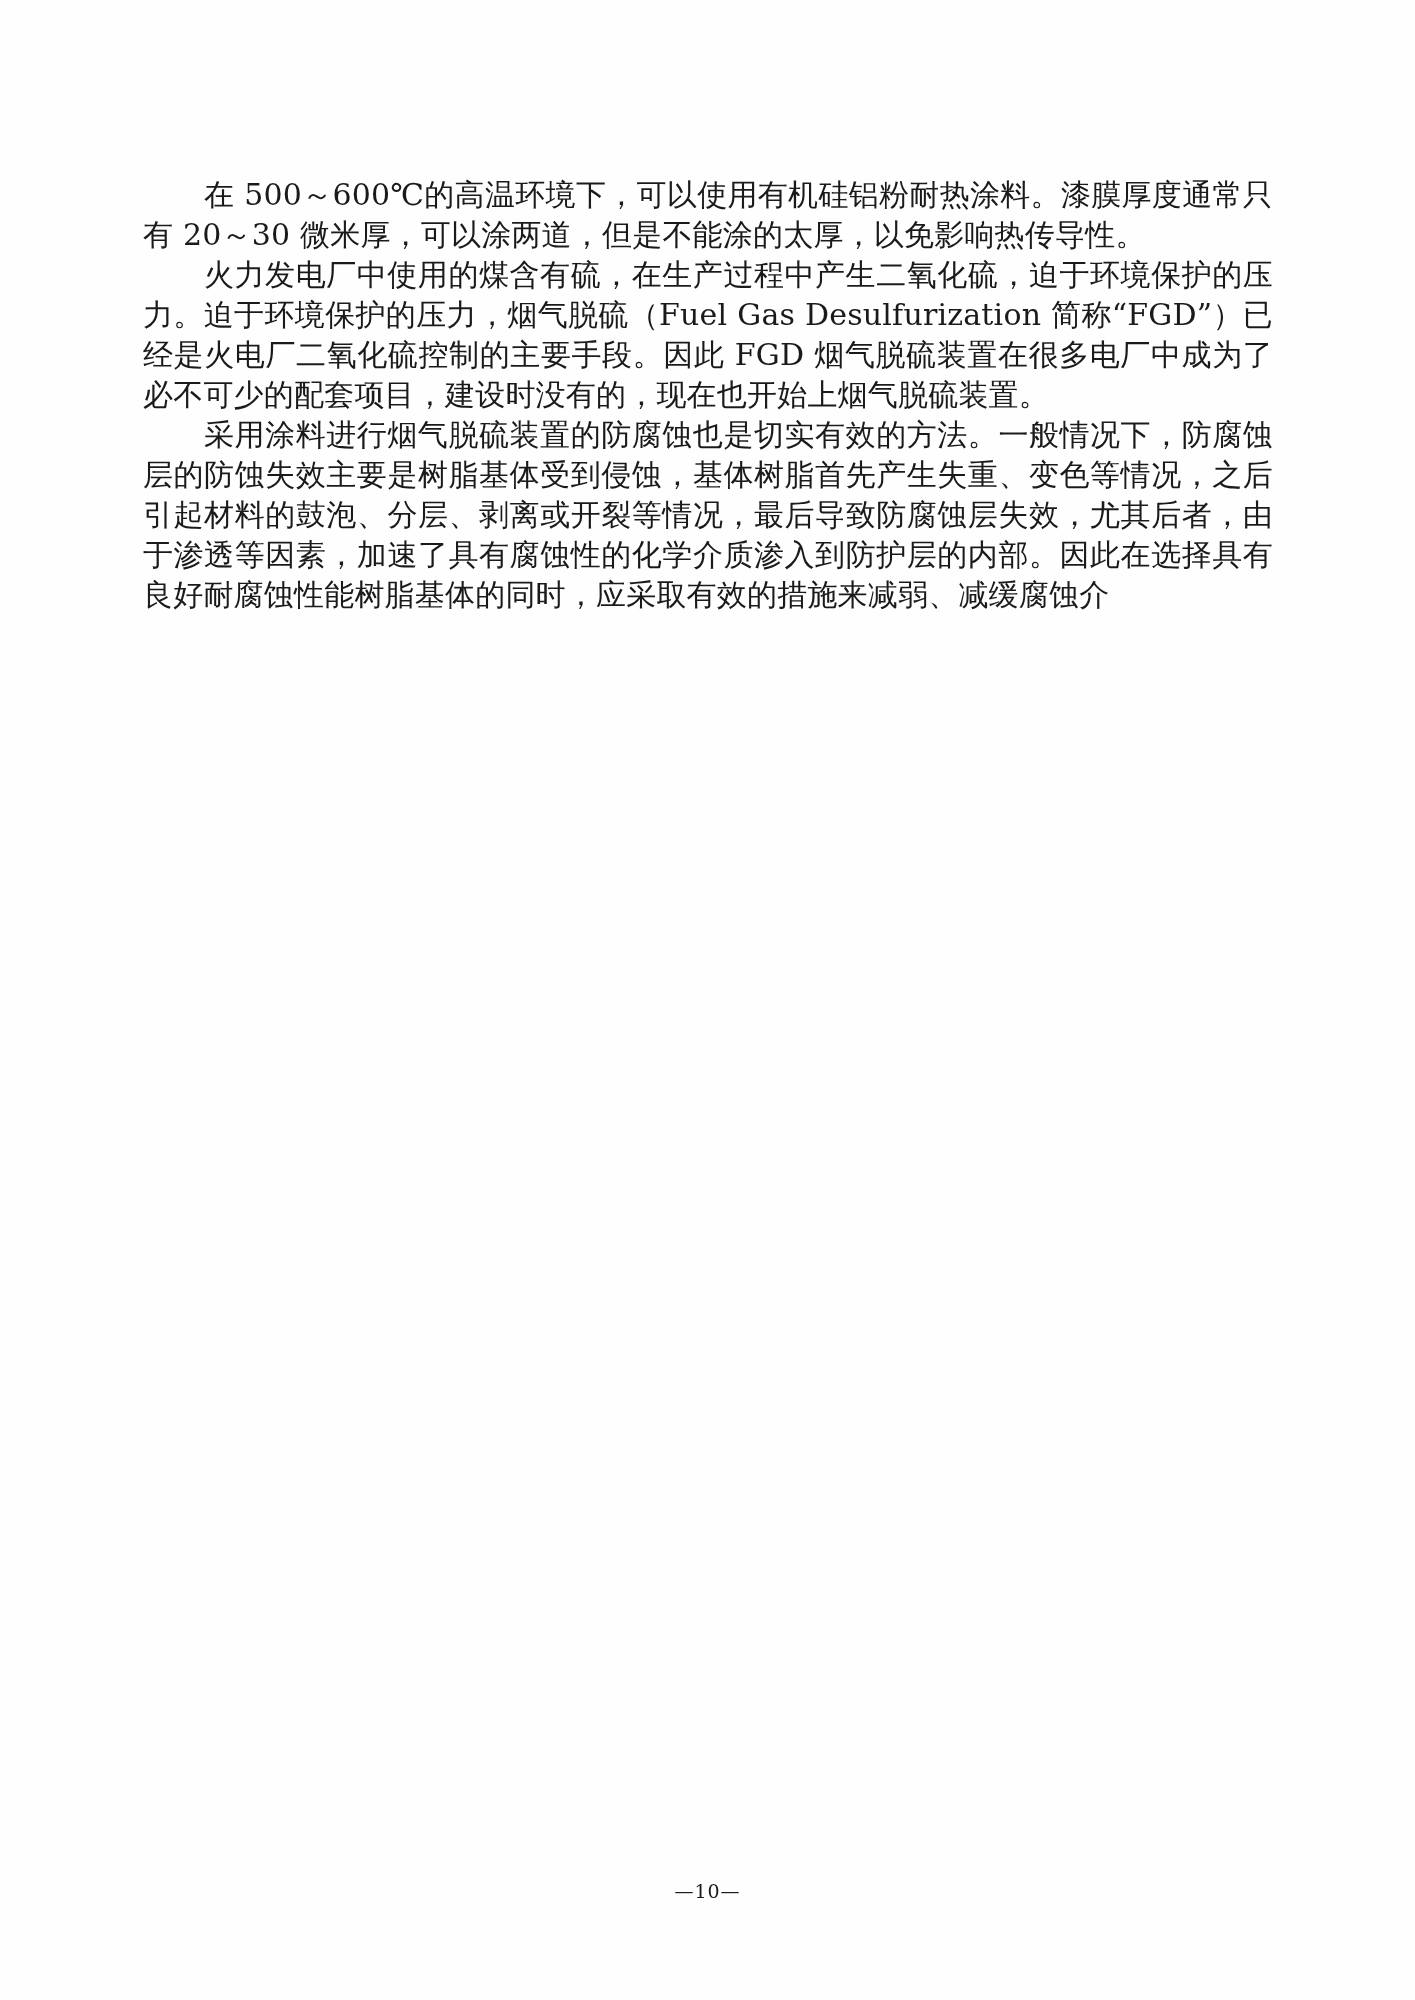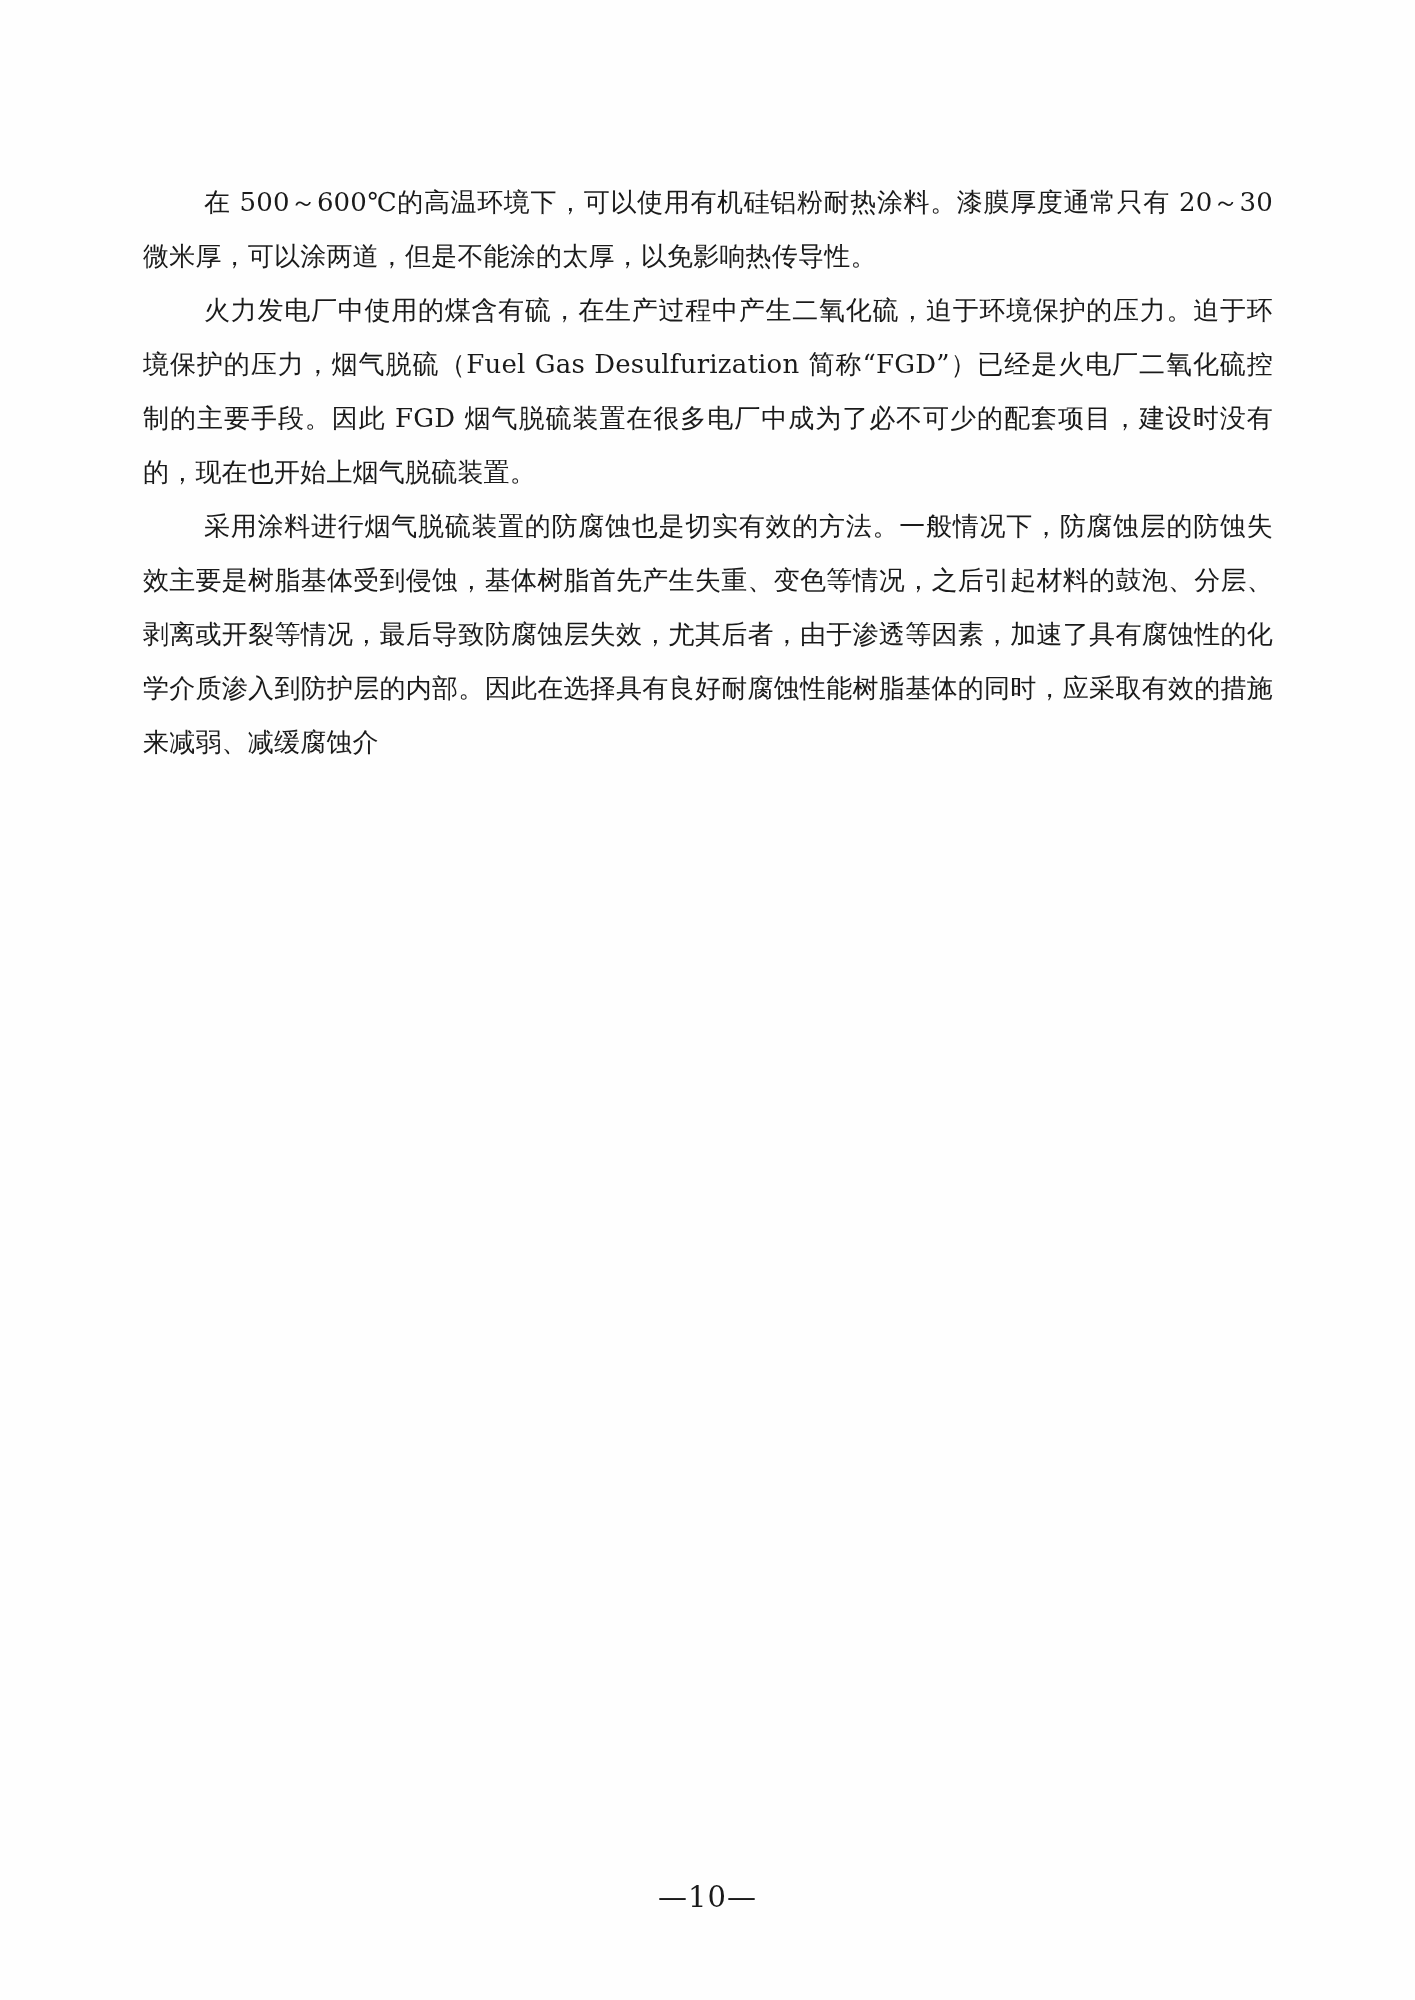--- a/index.html
+++ b/index.html
@@ -23,38 +23,38 @@
     height: 2000px;
     background: #fefefe;
   }
   .content {
     position: absolute;
     left: 143px;
     top: 175px;
     width: 1130px;
   }
   .para {
-    font-size: 26px;
-    line-height: 54px;
+    font-size: 30px;
+    line-height: 40px;
     text-align: justify;
     text-justify: inter-ideograph;
     text-indent: 61px;
     margin: 0 0 0 0;
     letter-spacing: 0.2px;
   }
   .para.last {
     text-align: justify;
   }
   .footer {
     position: absolute;
     left: 0;
     top: 1880px;
     width: 1415px;
     text-align: center;
-    font-size: 29px;
+    font-size: 19px;
     letter-spacing: 1px;
     color: #1a1a1a;
   }
 </style>
 </head>
 <body>
 
 <div class="page">
   <div class="content">
     <p class="para">在 500～600℃的高温环境下，可以使用有机硅铝粉耐热涂料。漆膜厚度通常只有 20～30 微米厚，可以涂两道，但是不能涂的太厚，以免影响热传导性。</p>

